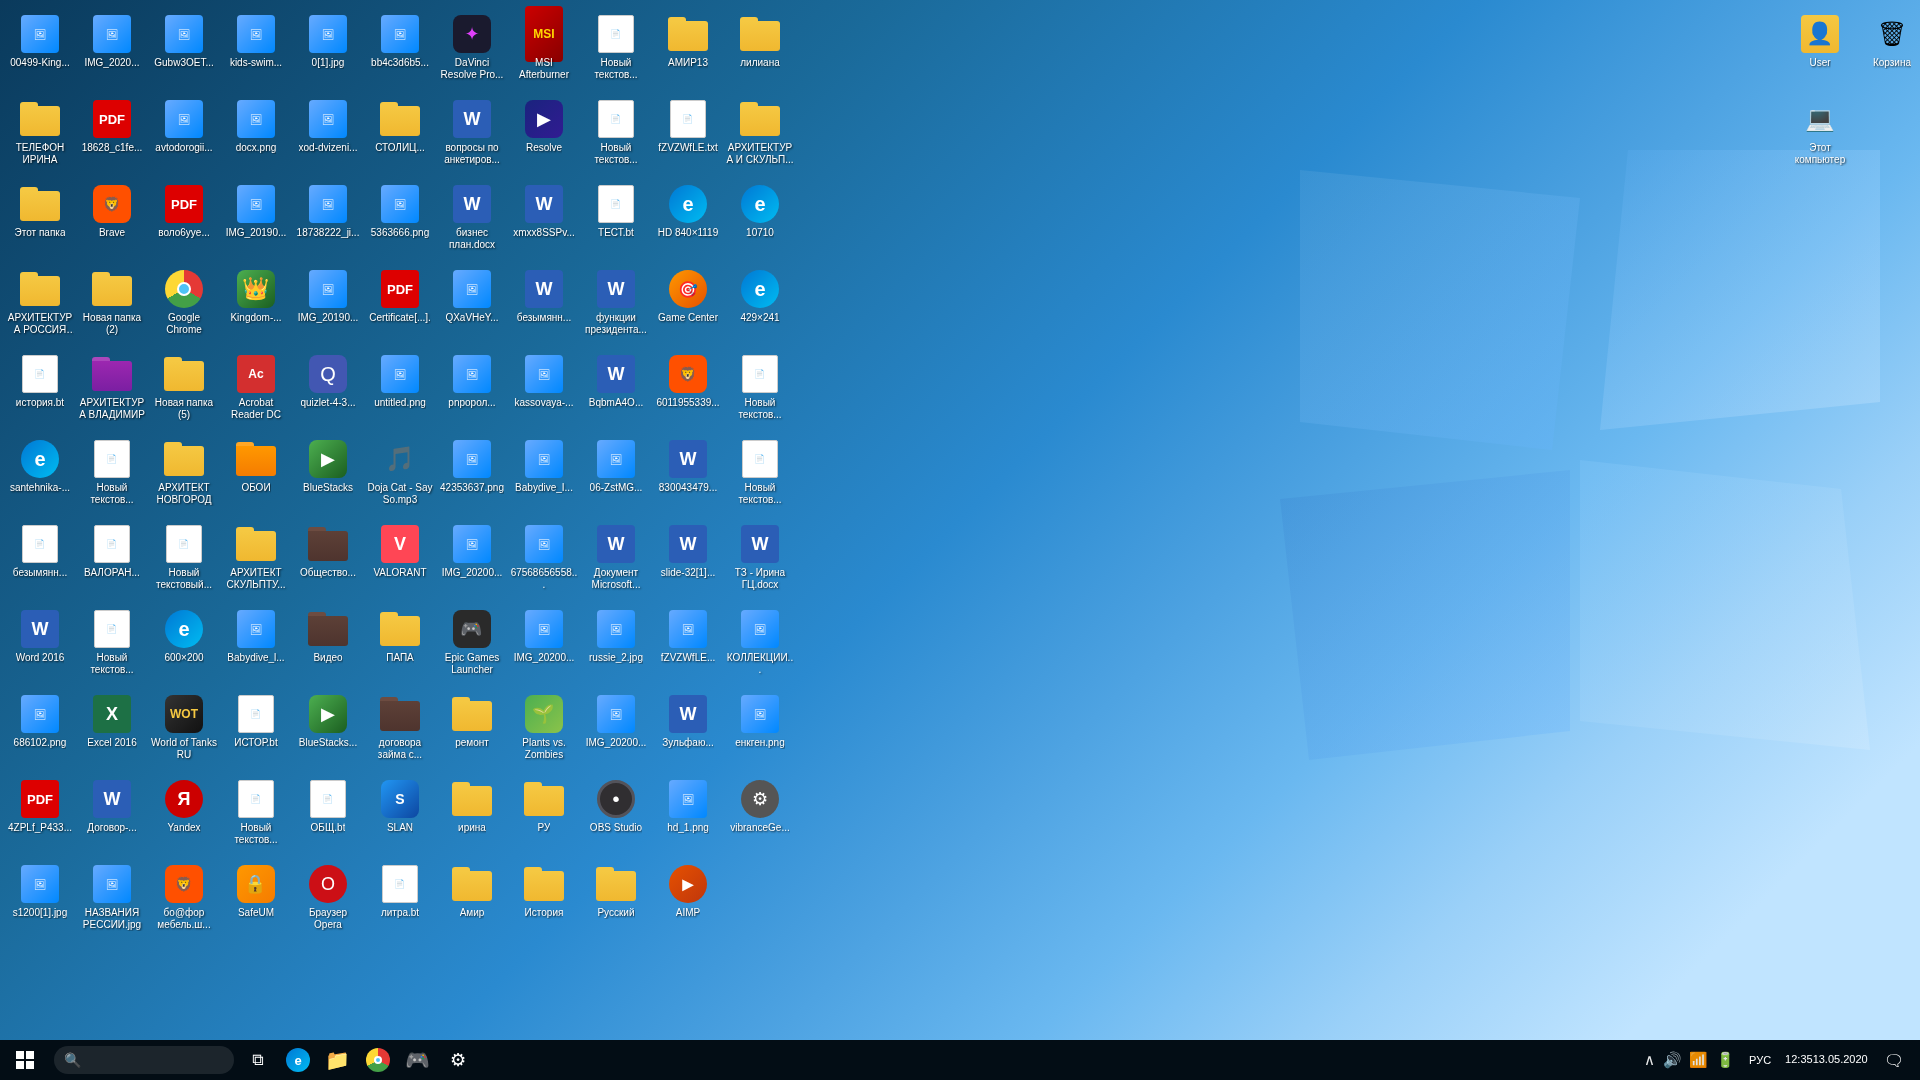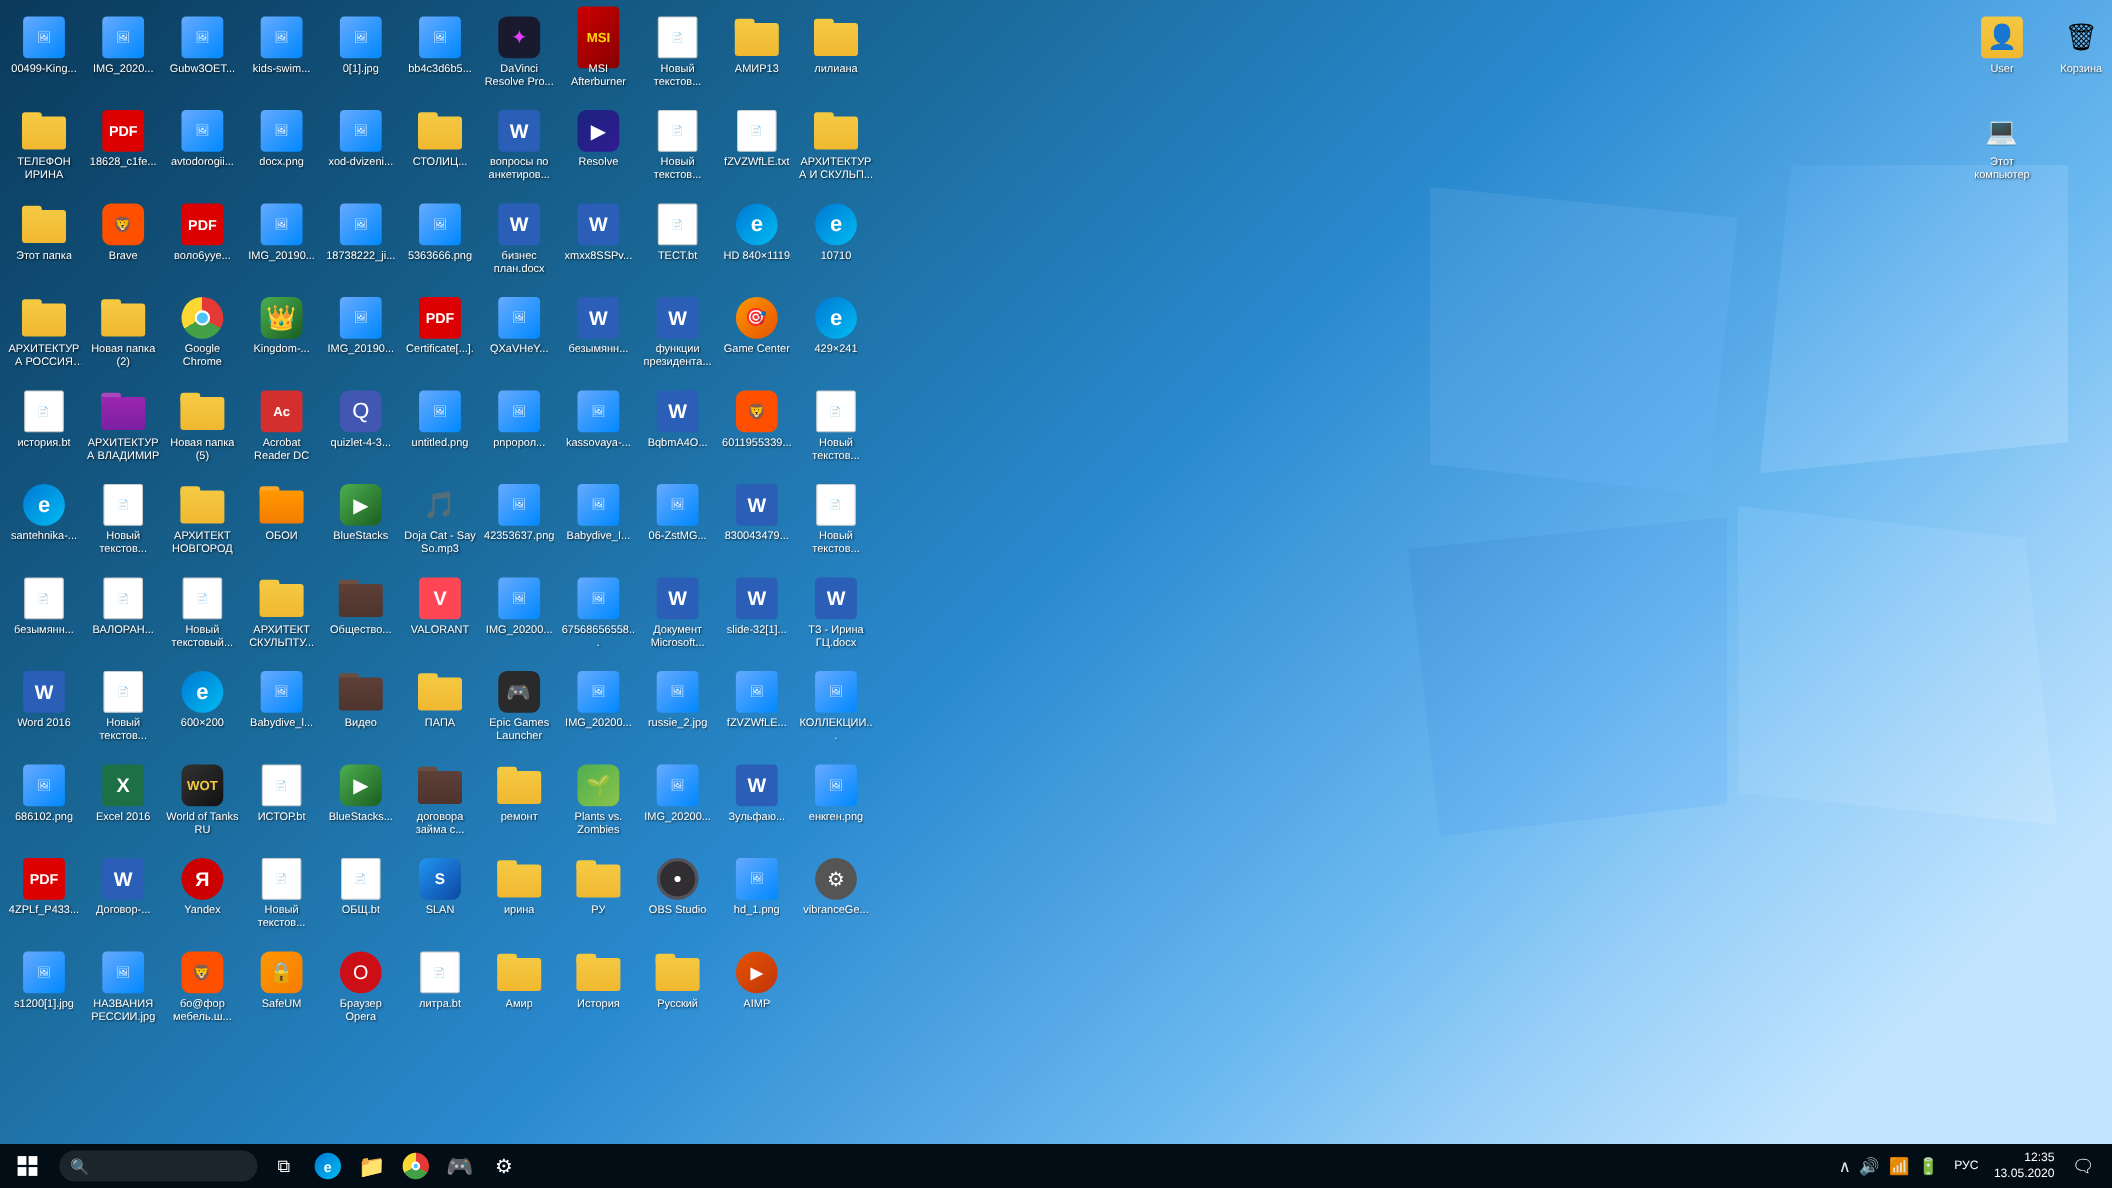--- a/index.html
+++ b/index.html
@@ -203,21 +203,21 @@
       align-items: center;
       gap: 8px;
       color: white;
       font-size: 13px;
       padding: 0 8px;
       cursor: pointer;
     }
     .tray-icon { font-size: 15px; opacity: 0.9; }
     .taskbar-clock {
       display: flex;
-      flex-direction: column;
+      flex-direction: row;
       align-items: flex-end;
       color: white;
       font-size: 11px;
       padding: 0 8px;
       cursor: pointer;
       line-height: 1.4;
     }
     .taskbar-lang {
       color: white;
       font-size: 11px;

